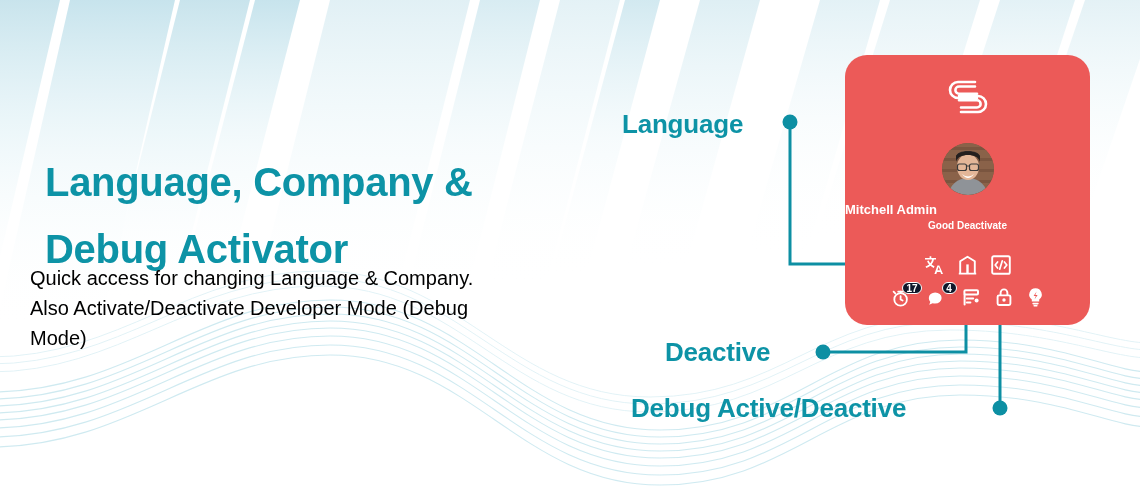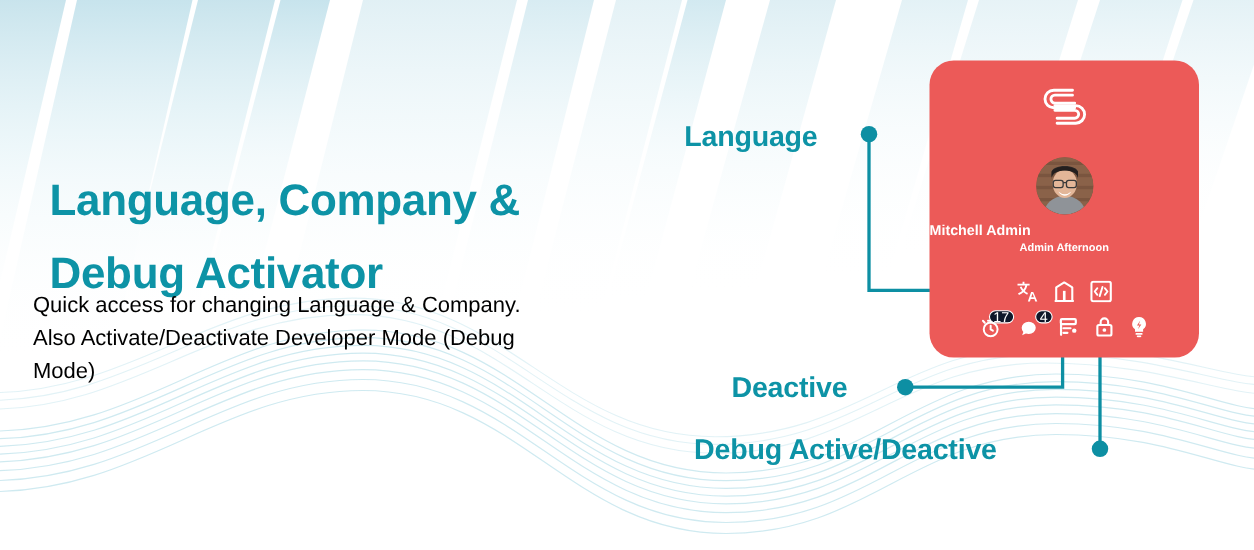--- a/index.html
+++ b/index.html
@@ -165,22 +165,22 @@
     position: absolute;
     top: -5px;
     right: -9px;
     min-width: 15px;
     height: 12px;
     padding: 0 3px;
     border-radius: 7px;
     background: #0f172a;
     border: 1.6px solid #ffffff;
     color: #ffffff;
-    font-size: 13px;
-    font-weight: normal;
+    font-size: 10px;
+    font-weight: bold;
     line-height: 12px;
     text-align: center;
     box-sizing: border-box;
   }
 </style>
 </head>
 <body>
 
 <div id="stage">
 
@@ -286,21 +286,21 @@
           <path d="M14,18 C16,10 36,10 38,18 L38,13 C34,7 18,7 14,13 Z" fill="#241f1e"></path>
           <rect x="15.5" y="21" width="9" height="6.5" rx="2" fill="none" stroke="#3a3a3a" stroke-width="1.2"></rect>
           <rect x="27.5" y="21" width="9" height="6.5" rx="2" fill="none" stroke="#3a3a3a" stroke-width="1.2"></rect>
           <line x1="24.5" y1="23" x2="27.5" y2="23" stroke="#3a3a3a" stroke-width="1.2"></line>
           <path d="M20,31 q6,5 12,0 q-6,8 -12,0 Z" fill="#ffffff"></path>
         </g>
       </svg>
     </div>
 
     <div id="user-name">Mitchell Admin</div>
-    <div id="greeting">Admin Afternoon</div>
+    <div id="greeting">Good Deactivate</div>
 
     <div id="icon-row-top">
       <div class="card-icon">
         <svg width="20" height="20" viewBox="0 0 20 20">
           <g fill="#ffffff">
             <path d="M1,3 h4.6 V1.2 h1.7 V3 H12 v1.6 H9.9 c-0.4,2 -1.2,3.6 -2.3,4.9 c0.9,0.8 1.9,1.4 2.9,1.8 l-0.7,1.6 c-1.2,-0.5 -2.4,-1.3 -3.4,-2.2 c-1.1,1 -2.5,1.8 -4.1,2.4 L1.5,11.5 c1.5,-0.5 2.7,-1.2 3.7,-2 C4.2,8.4 3.5,7.2 3.1,5.9 l1.6,-0.4 c0.3,1 0.9,1.9 1.6,2.7 c0.9,-1 1.5,-2.2 1.8,-3.6 H1 Z"></path>
             <path d="M13.4,10.4 h1.9 L19,19 h-1.9 l-0.7,-2.1 h-3.4 L12.3,19 h-1.9 Z M13.5,15.3 h2.4 l-1.2,-3.5 Z"></path>
           </g>
         </svg>
       </div>

